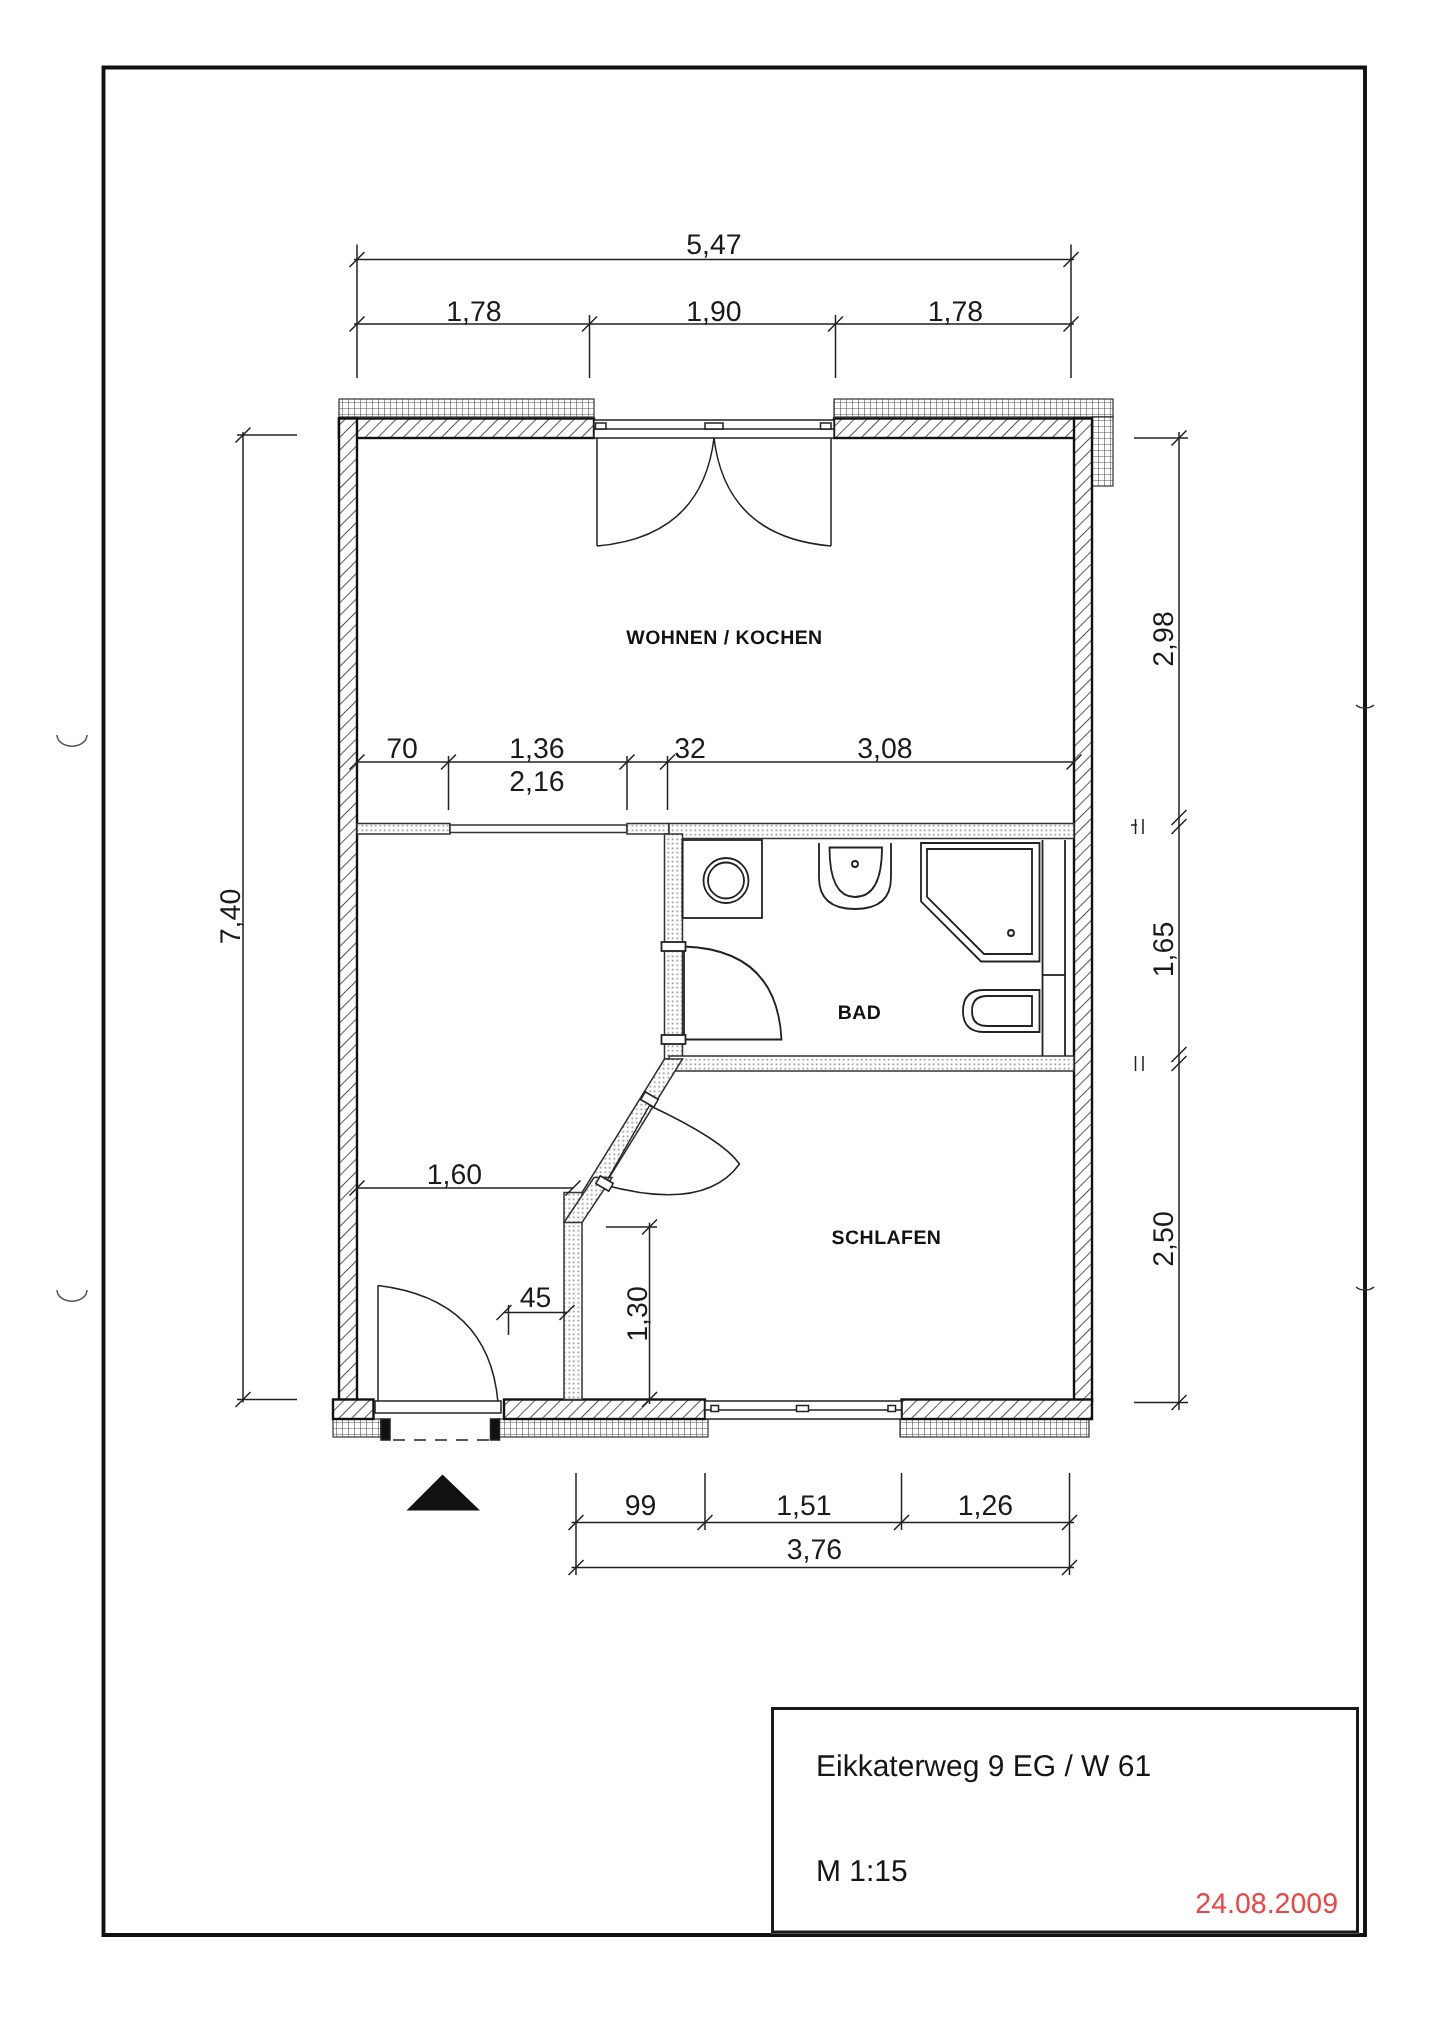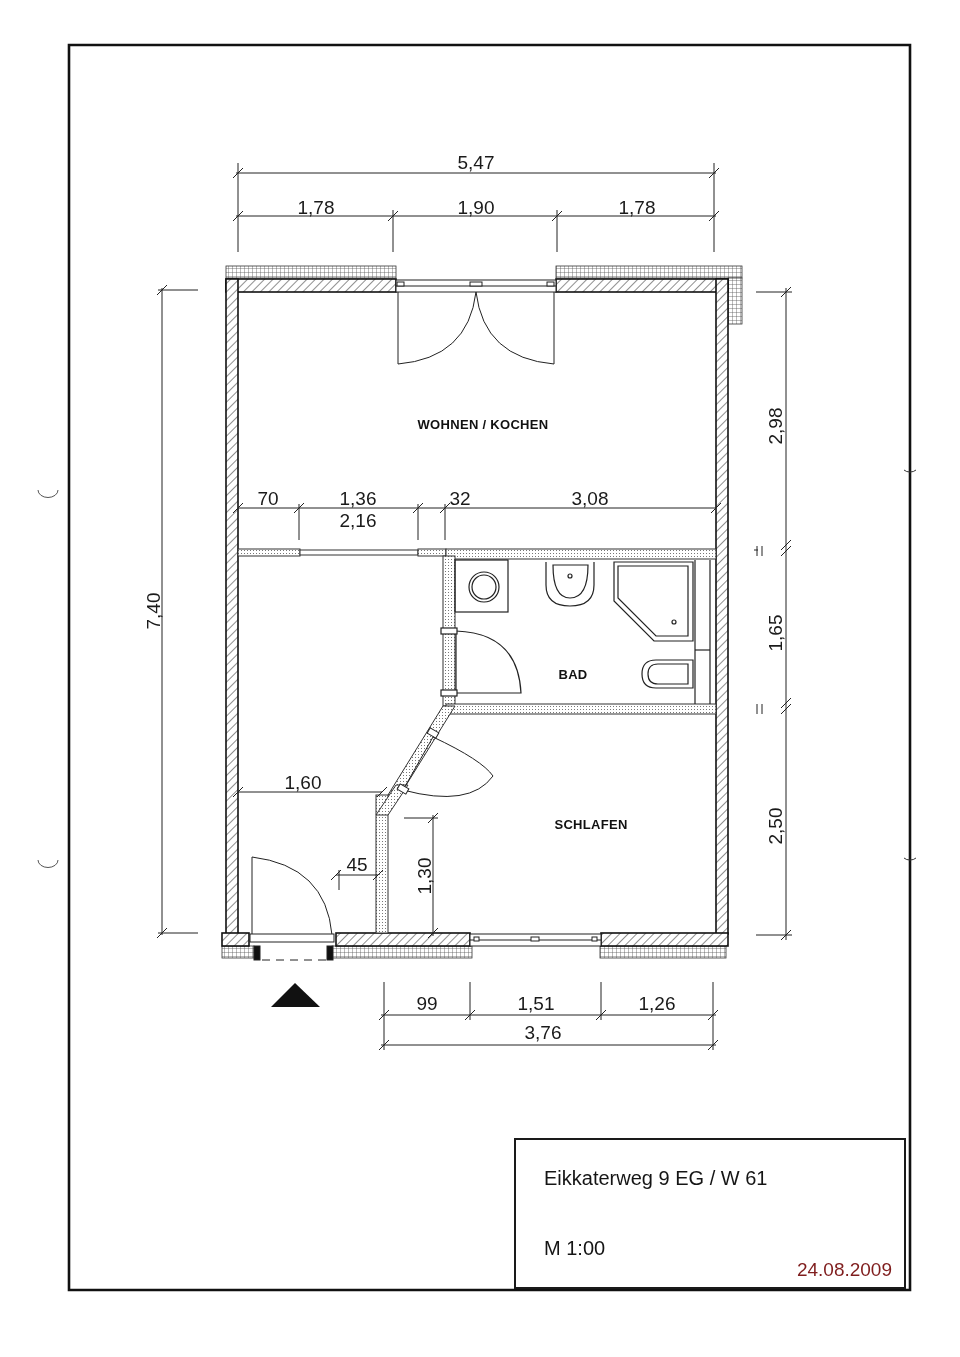--- a/index.html
+++ b/index.html
@@ -4,21 +4,21 @@
 <style>
   html, body { margin: 0; padding: 0; background: #ffffff; }
   body { width: 960px; height: 1357px; position: relative; overflow: hidden;
          font-family: "Liberation Sans", "DejaVu Sans", sans-serif; color: #111; }
   svg#plan { position: absolute; left: 0; top: 0; }
   .dim-text { font-family: "Liberation Sans", sans-serif; font-size: 19px; fill: #1a1a1a; }
   .room-label { font-family: "Liberation Sans", sans-serif; font-size: 13px; font-weight: bold; fill: #111; letter-spacing: 0.3px; }
   .title-block { position: absolute; left: 514px; top: 1138px; width: 392px; height: 151px;
                  border: 2px solid #1a1a1a; box-sizing: border-box; background: #fff; }
   .tb-line { position: absolute; left: 28px; font-size: 20px; line-height: 32px; color: #151515; white-space: nowrap; }
-  .tb-date { position: absolute; right: 12px; bottom: 6px; font-size: 19px; color: #7f1d1d; }
+  .tb-date { position: absolute; right: 12px; bottom: 6px; font-size: 19px; color: #ef4444; }
 </style>
 </head>
 <body>
 
 <svg id="plan" width="960" height="1357" viewBox="0 0 960 1357" xmlns="http://www.w3.org/2000/svg">
   <defs>
     <pattern id="hatch" patternUnits="userSpaceOnUse" width="6" height="6" patternTransform="rotate(45)">
       <rect width="6" height="6" fill="#fff"></rect>
       <line x1="0" y1="0" x2="0" y2="6" stroke="#444" stroke-width="1.2"></line>
     </pattern>
@@ -208,15 +208,15 @@
     <path d="M379 1020 l10 -10 M465 1020 l10 -10 M596 1020 l10 -10 M708 1020 l10 -10 M379 1050 l10 -10 M708 1050 l10 -10"></path>
   </g>
   <text class="dim-text" x="427" y="1010" text-anchor="middle">99</text>
   <text class="dim-text" x="536" y="1010" text-anchor="middle">1,51</text>
   <text class="dim-text" x="657" y="1010" text-anchor="middle">1,26</text>
   <text class="dim-text" x="543" y="1039" text-anchor="middle">3,76</text>
 </svg>
 
 <div class="title-block">
   <div class="tb-line" style="top:22px">Eikkaterweg 9  EG / W 61</div>
-  <div class="tb-line" style="top:92px">M 1:00</div>
+  <div class="tb-line" style="top:92px">M 1:15</div>
   <div class="tb-date">24.08.2009</div>
 </div>
 
 </body></html>

